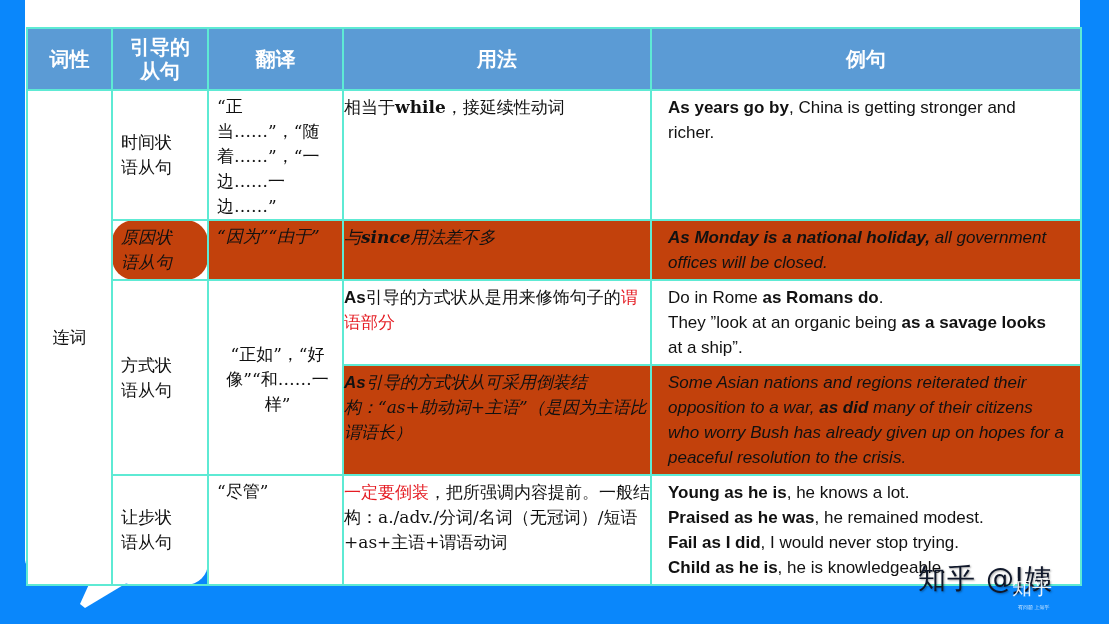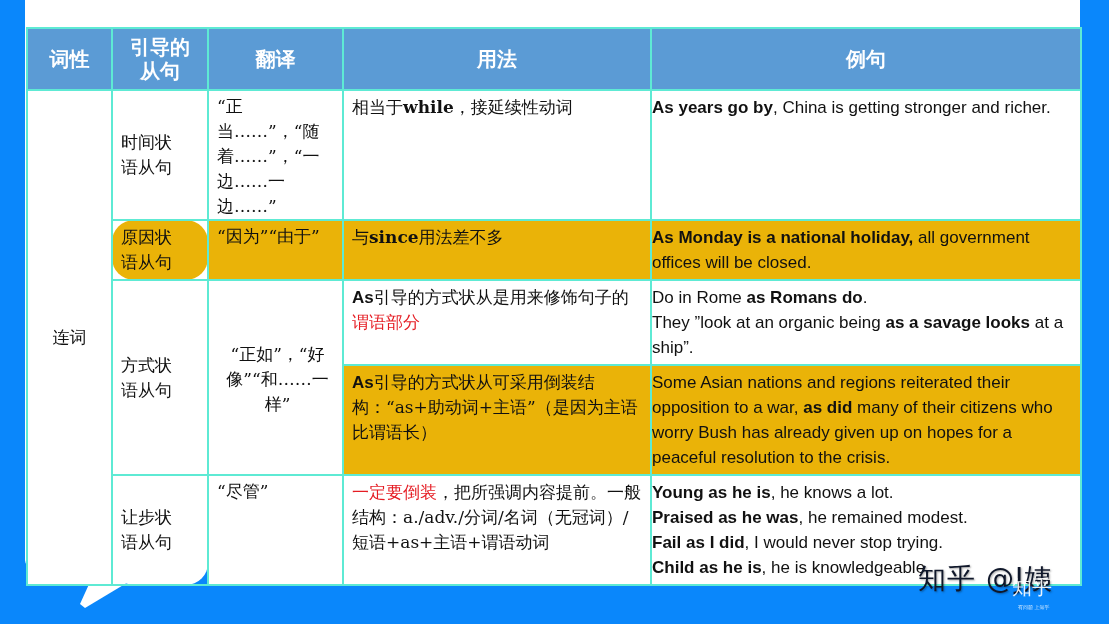--- a/index.html
+++ b/index.html
@@ -21,29 +21,29 @@
   }
   table.main th, table.main td {
     border: 2px solid #5eead4; padding: 0; vertical-align: top;
     color: #111; font-size: 17px; line-height: 25px;
   }
   table.main th {
     background: #5b9bd5; color: #fff; font-weight: bold; font-size: 20px;
     line-height: 24px; text-align: center; vertical-align: middle; height: 60px;
   }
   .bg-dark { background: #ffffff; }
-  .bg-light { background: #eab308; }
+  .bg-light { background: #c2410c; font-style: italic; }
   .cat {
     color: #e51c23; font-size: 30px; font-family: "DejaVu Serif", serif;
     text-align: center; vertical-align: middle !important;
   }
   .clause { font-family: "DejaVu Serif", serif; font-size: 18px; line-height: 25px; vertical-align: middle !important; padding-left: 8px !important; border-radius: 22px; }
   .trans { font-family: "DejaVu Serif", serif; font-size: 18px; line-height: 25px; padding: 3px 4px 0 8px !important; }
-  .usage { font-family: "DejaVu Serif", serif; font-size: 18px; line-height: 25px; padding: 4px 8px !important; }
-  .ex { font-family: "Liberation Sans", sans-serif; font-size: 17.5px; line-height: 25px; padding: 4px 0 !important; margin-top: 8px; }
+  .usage { font-family: "DejaVu Serif", serif; font-size: 18px; line-height: 25px; padding: 4px 0 !important; }
+  .ex { font-family: "Liberation Sans", sans-serif; font-size: 17.5px; line-height: 25px; padding: 4px 16px !important; margin-top: 8px; }
   .red { color: #e51c23; }
   b { font-weight: bold; }
   .watermark {
     position: absolute; left: 918px; top: 560px; color: #0f172a; font-size: 28px;
     font-family: "DejaVu Sans", sans-serif; letter-spacing: 1px;
     text-shadow: 1px 1px 2px rgba(0,0,0,0.35);
   }
   .wm-logo {
     position: absolute; left: 1012px; top: 576px; color: #fff; font-size: 20px;
     font-family: "DejaVu Sans", sans-serif; line-height: 22px; opacity: 0.9;

